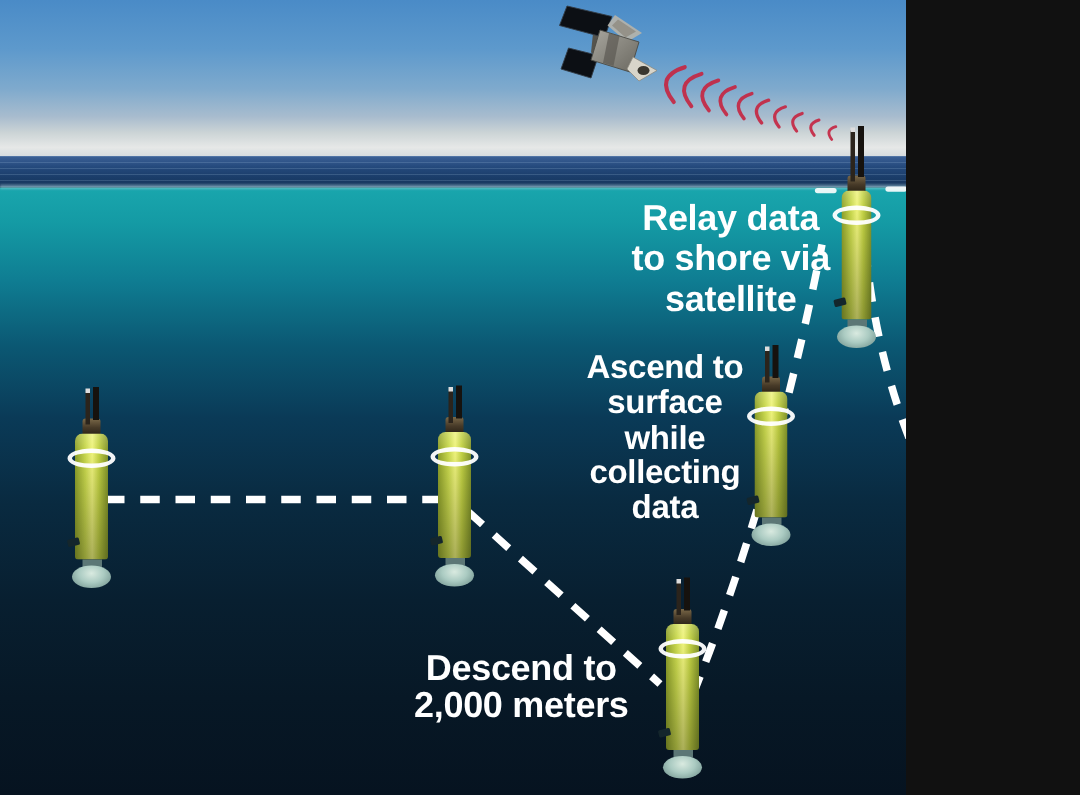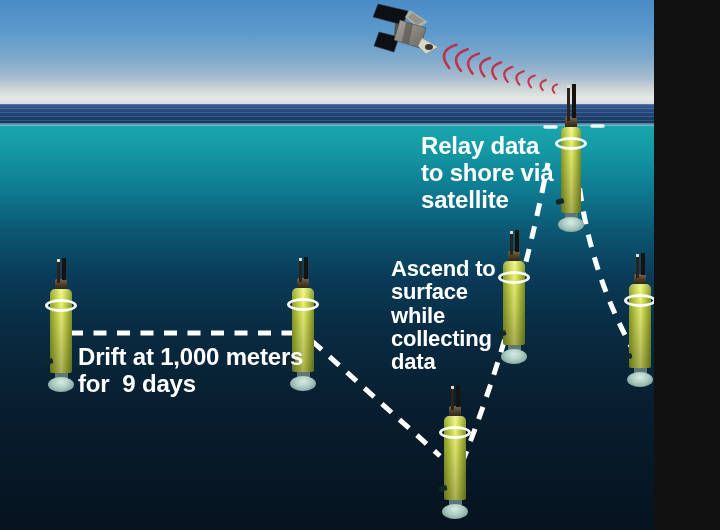--- a/index.html
+++ b/index.html
@@ -1,17 +1,17 @@
 <!DOCTYPE html>
 <html><head>
 <meta charset="utf-8">
 <style>
   html,body{margin:0;padding:0;background:#111;}
-  #stage{position:relative;width:654px;height:530px;overflow:hidden;
-         font-family:"Liberation Sans",sans-serif;}
+  #stage{position:relative;width:604px;height:530px;overflow:hidden;
+         font-family:"Liberation Sans",sans-serif;text-align:center;}
   
   .sky{position:absolute;left:0;top:0;width:720px;height:108px;
        background:linear-gradient(180deg,#4a8bc7 0%,#5d99cc 30%,#7faacd 55%,
                   #a8bcce 72%,#ccd4d6 82%,#e6e8e7 91%,#cdd5da 100%);}
   .seaband{position:absolute;left:0;top:104px;width:720px;height:21px;
        background:linear-gradient(180deg,#3c6197 0%,#24497c 35%,#1a3c68 70%,#163459 100%);}
   .seaband::after{content:"";position:absolute;inset:0;
        background:repeating-linear-gradient(180deg,rgba(180,210,235,.18) 0 1px,transparent 1px 4px);}
   .waterline{position:absolute;left:0;top:123px;width:720px;height:3px;
        background:rgba(180,225,235,.45);filter:blur(.6px);}
@@ -45,21 +45,21 @@
   .knob{position:absolute;left:-5px;bottom:9px;width:8px;height:5px;
         background:#14262c;border-radius:1px;transform:rotate(-14deg);}
   .collar{width:13px;height:5px;background:#5c7776;}
   .foot{width:26px;height:15px;margin-top:-1px;border-radius:50%;
         background:radial-gradient(ellipse at 50% 35%,#d9eae0 0%,#abcbc2 45%,#82a39d 78%,#6b8b86 100%);}
   
   .lbl{position:absolute;color:#fff;font-weight:700;white-space:pre-wrap;
        letter-spacing:-0.2px;z-index:4;}
   #lbl-relay{left:421px;top:132px;font-size:24px;line-height:1.13;}
   #lbl-descend1000{left:612px;top:175px;font-size:23px;line-height:1.17;}
-  #lbl-ascend{left:391px;top:233px;font-size:22px;line-height:1.06;margin-top:24px;}
+  #lbl-ascend{left:391px;top:233px;font-size:22px;line-height:1.06;}
   #lbl-drift{left:78px;top:343px;font-size:24px;line-height:1.14;}
   #lbl-descend2000{left:276px;top:433px;font-size:24px;line-height:1.06;}
 </style>
 </head>
 <body>
 
 <div id="stage">
 
   <div class="sky"></div>
   <div class="seaband"></div>
@@ -200,15 +200,15 @@
   </div>
 
   <div class="lbl" id="lbl-relay">Relay data
 to shore via
 satellite</div>
   <div class="lbl" id="lbl-ascend">Ascend to
 surface
 while
 collecting
 data</div>
-  <div class="lbl" id="lbl-drift">Drift at 1,000 meters
-for  9 days</div>
+  <div class="lbl" id="lbl-descend2000">Descend to
+2,000 meters</div>
 </div>
 
 </body></html>

